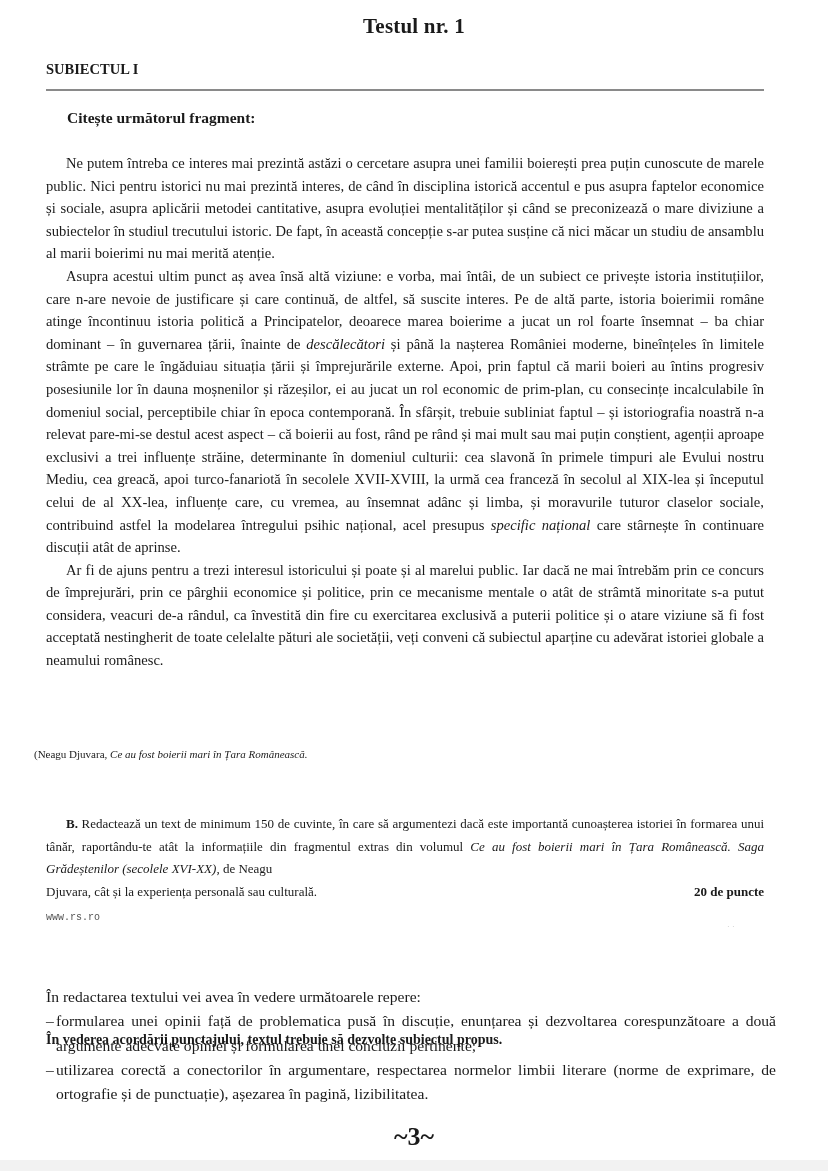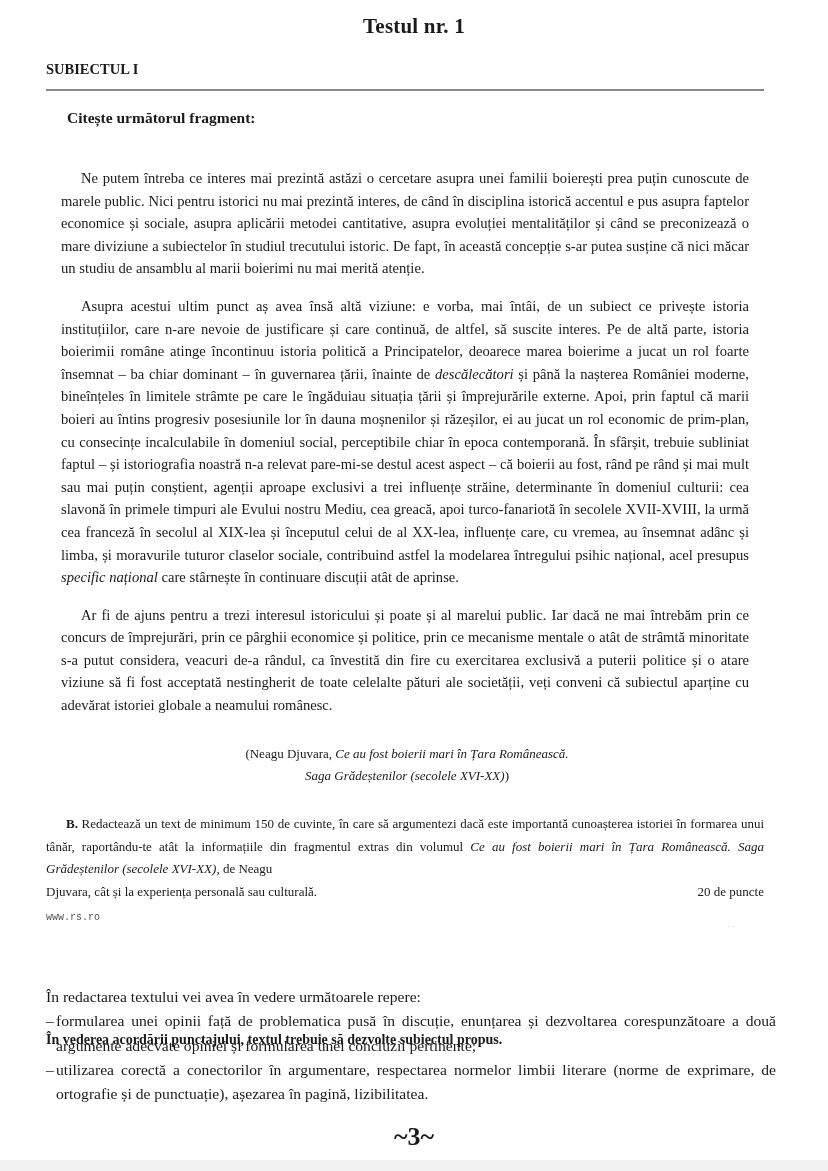--- a/index.html
+++ b/index.html
@@ -53,50 +53,50 @@
     .fragment {
       position: absolute;
       left: 46px;
       top: 152px;
       width: 718px;
       font-size: 14.6px;
       line-height: 22.6px;
       text-align: justify;
     }
     .fragment p {
-      margin: 15px;
+      margin: 0;
       text-indent: 20px;
     }
     .citation {
       position: absolute;
-      left: 48px;
+      left: 34px;
       top: 743px;
       width: 718px;
-      text-align: center;
-      font-size: 13px;
+      text-align: left;
+      font-size: 11px;
       line-height: 22px;
     }
     .task {
       position: absolute;
       left: 46px;
       top: 813px;
       width: 718px;
       font-size: 13px;
       line-height: 22.6px;
       text-align: justify;
     }
     .task .lead {
       font-weight: bold;
     }
     .task .points-line {
       display: flex;
       justify-content: space-between;
     }
     .task .points {
-      font-weight: normal;
+      font-weight: bold;
     }
     .source-url {
       position: absolute;
       left: 46px;
       top: 912px;
       font-family: Liberation Mono, monospace;
       font-size: 10px;
       color: #555555;
     }
     .faint-mark {
@@ -169,21 +169,20 @@
   <div class="instruction">Citește următorul fragment:</div>
 
   <div class="fragment">
     <p>Ne putem întreba ce interes mai prezintă astăzi o cercetare asupra unei familii boierești prea puțin cunoscute de marele public. Nici pentru istorici nu mai prezintă interes, de când în disciplina istorică accentul e pus asupra faptelor economice și sociale, asupra aplicării metodei cantitative, asupra evoluției mentalităților și când se preconizează o mare diviziune a subiectelor în studiul trecutului istoric. De fapt, în această concepție s-ar putea susține că nici măcar un studiu de ansamblu al marii boierimi nu mai merită atenție.</p>
     <p><span>Asupra acestui ultim punct aș avea însă altă viziune: e vorba, mai întâi, de un subiect ce privește istoria instituțiilor, care n-are nevoie de justificare și care continuă, de altfel, să suscite interes. Pe de altă parte, istoria boierimii române atinge încontinuu istoria politică a Principatelor, deoarece marea boierime a jucat un rol foarte însemnat – ba chiar dominant – în guvernarea țării, înainte de </span><em>descălecători</em><span> și până la nașterea României moderne, bineînțeles în limitele strâmte pe care le îngăduiau situația țării și împrejurările externe. Apoi, prin faptul că marii boieri au întins progresiv posesiunile lor în dauna moșnenilor și răzeșilor, ei au jucat un rol economic de prim-plan, cu consecințe incalculabile în domeniul social, perceptibile chiar în epoca contemporană. În sfârșit, trebuie subliniat faptul – și istoriografia noastră n-a relevat pare-mi-se destul acest aspect – că boierii au fost, rând pe rând și mai mult sau mai puțin conștient, agenții aproape exclusivi a trei influențe străine, determinante în domeniul culturii: cea slavonă în primele timpuri ale Evului nostru Mediu, cea greacă, apoi turco-fanariotă în secolele XVII-XVIII, la urmă cea franceză în secolul al XIX-lea și începutul celui de al XX-lea, influențe care, cu vremea, au însemnat adânc și limba, și moravurile tuturor claselor sociale, contribuind astfel la modelarea întregului psihic național, acel presupus </span><em>specific național</em><span> care stârnește în continuare discuții atât de aprinse.</span></p>
     <p>Ar fi de ajuns pentru a trezi interesul istoricului și poate și al marelui public. Iar dacă ne mai întrebăm prin ce concurs de împrejurări, prin ce pârghii economice și politice, prin ce mecanisme mentale o atât de strâmtă minoritate s-a putut considera, veacuri de-a rândul, ca învestită din fire cu exercitarea exclusivă a puterii politice și o atare viziune să fi fost acceptată nestingherit de toate celelalte pături ale societății, veți conveni că subiectul aparține cu adevărat istoriei globale a neamului românesc.</p>
   </div>
 
   <div class="citation">
     <div><span>(Neagu Djuvara, </span><em>Ce au fost boierii mari în Țara Românească.</em></div>
-    <div><em>Saga Grădeștenilor (secolele XVI-XX)</em><span>)</span></div>
   </div>
 
   <div class="task">
     <div style="text-indent:20px;"><span class="lead">B.</span><span> Redactează un text de minimum 150 de cuvinte, în care să argumentezi dacă este importantă cunoașterea istoriei în formarea unui tânăr, raportându-te atât la informațiile din fragmentul extras din volumul </span><em>Ce au fost boierii mari în Țara Românească. Saga Grădeștenilor (secolele XVI-XX)</em><span>, de Neagu</span></div>
     <div class="points-line">
       <span>Djuvara, cât și la experiența personală sau culturală.</span>
       <span class="points">20 de puncte</span>
     </div>
   </div>
 

